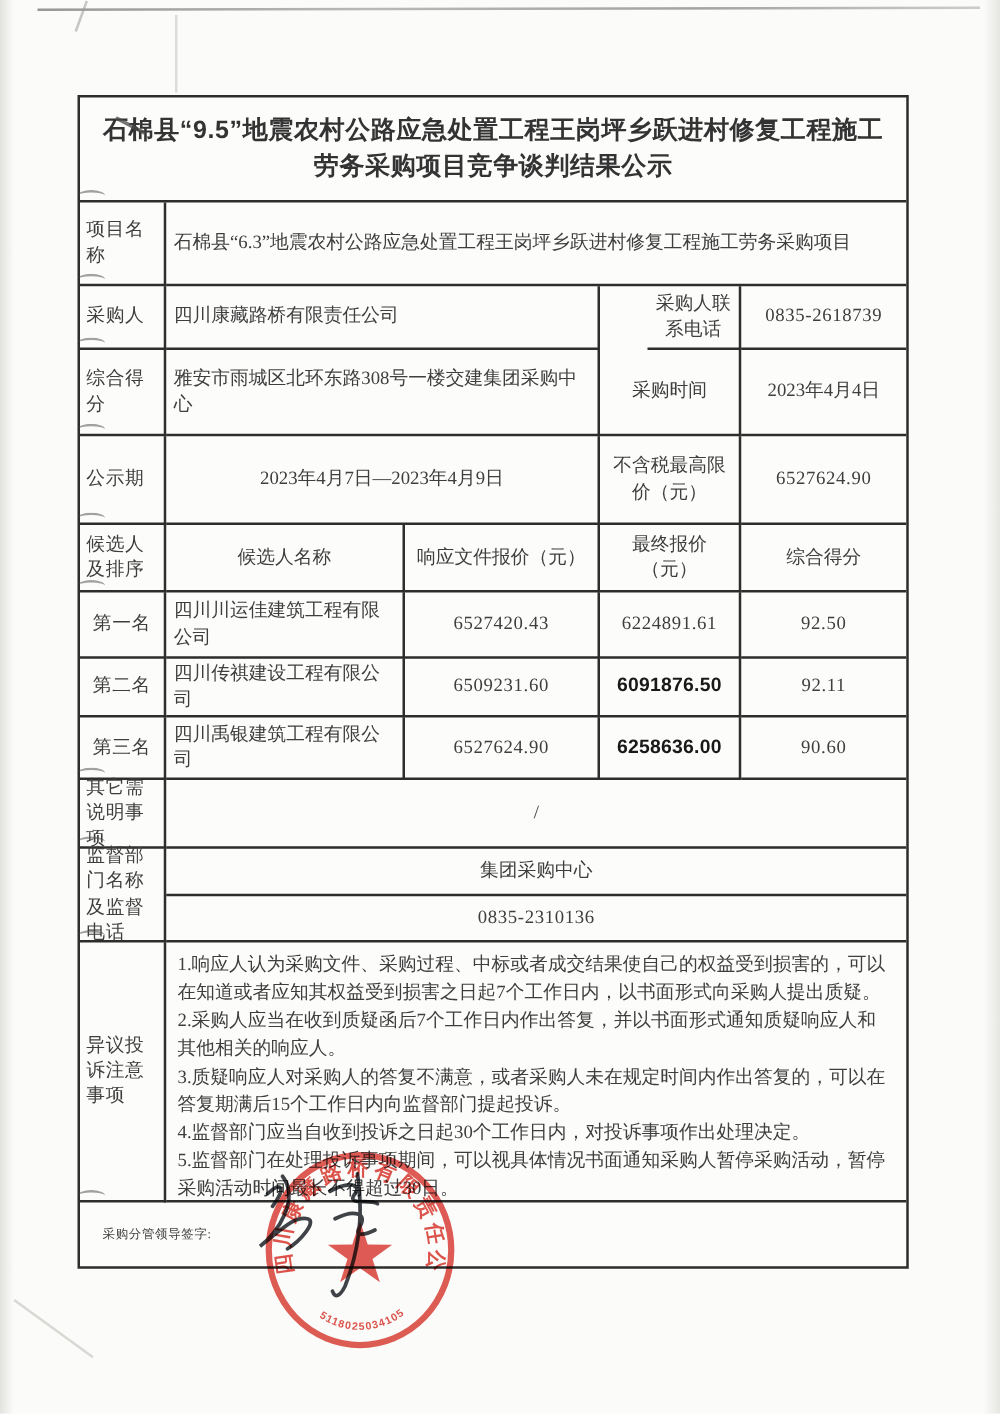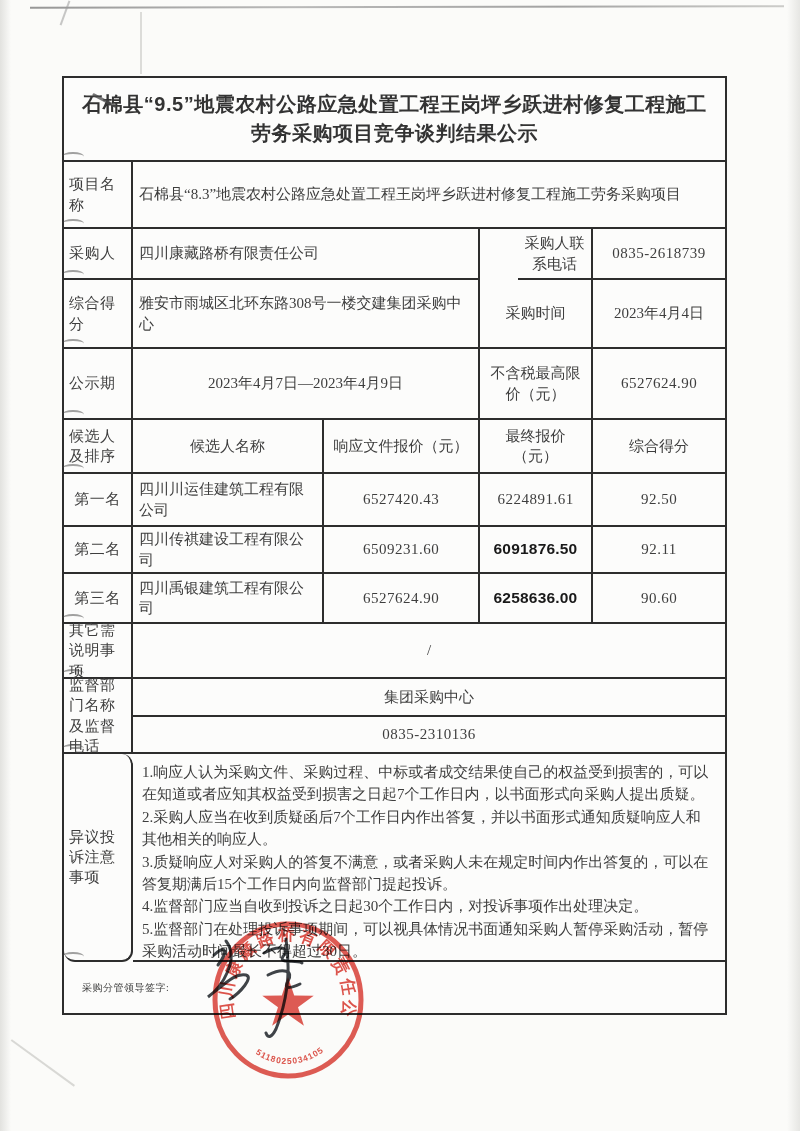--- a/index.html
+++ b/index.html
@@ -89,21 +89,21 @@
 <div class="bl-wrinkle"></div>
 
 <div class="doc-table">
 
   <div class="c nr title-cell" style="grid-row:1;grid-column:1/-1;">
     <span>石棉县“9.5”地震农村公路应急处置工程王岗坪乡跃进村修复工程施工</span>
     <span>劳务采购项目竞争谈判结果公示</span>
   </div>
 
   <div class="c left lbl" style="grid-row:2;grid-column:1;">项目名称</div>
-  <div class="c nr left" style="grid-row:2;grid-column:2/-1;">石棉县“8.3”地震农村公路应急处置工程王岗坪乡跃进村修复工程施工劳务采购项目</div>
+  <div class="c nr left" style="grid-row:2;grid-column:2/-1;">石棉县“6.3”地震农村公路应急处置工程王岗坪乡跃进村修复工程施工劳务采购项目</div>
 
   <div class="c left lbl" style="grid-row:3;grid-column:1;">采购人</div>
   <div class="c left" style="grid-row:3;grid-column:2/4;">四川康藏路桥有限责任公司</div>
   <div class="c center" style="grid-row:3;grid-column:4;margin-left:38px;">采购人联系电话</div>
   <div class="c nr center num" style="grid-row:3;grid-column:5;">0835-2618739</div>
 
   <div class="c left lbl" style="grid-row:4;grid-column:1;">综合得分</div>
   <div class="c left" style="grid-row:4;grid-column:2/4;">雅安市雨城区北环东路308号一楼交建集团采购中心</div>
   <div class="c center" style="grid-row:4;grid-column:4;">采购时间</div>
   <div class="c nr center" style="grid-row:4;grid-column:5;">2023年4月4日</div>
@@ -137,21 +137,21 @@
   <div class="c center bold-num" style="grid-row:9;grid-column:4;">6258636.00</div>
   <div class="c nr center num" style="grid-row:9;grid-column:5;">90.60</div>
 
   <div class="c left lbl" style="grid-row:10;grid-column:1;">其它需说明事项</div>
   <div class="c nr center" style="grid-row:10;grid-column:2/-1;">/</div>
 
   <div class="c left lbl" style="grid-row:11/13;grid-column:1;">监督部门名称及监督电话</div>
   <div class="c nr center" style="grid-row:11;grid-column:2/-1;">集团采购中心</div>
   <div class="c nr center num" style="grid-row:12;grid-column:2/-1;">0835-2310136</div>
 
-  <div class="c left lbl" style="grid-row:13;grid-column:1;border-radius:11px;">异议投诉注意事项</div>
+  <div class="c left lbl" style="grid-row:13;grid-column:1;">异议投诉注意事项</div>
   <div class="c nr objection-content" style="grid-row:13;grid-column:2/-1;">
     <p>1.响应人认为采购文件、采购过程、中标或者成交结果使自己的权益受到损害的，可以在知道或者应知其权益受到损害之日起7个工作日内，以书面形式向采购人提出质疑。</p>
     <p>2.采购人应当在收到质疑函后7个工作日内作出答复，并以书面形式通知质疑响应人和其他相关的响应人。</p>
     <p>3.质疑响应人对采购人的答复不满意，或者采购人未在规定时间内作出答复的，可以在答复期满后15个工作日内向监督部门提起投诉。</p>
     <p>4.监督部门应当自收到投诉之日起30个工作日内，对投诉事项作出处理决定。</p>
     <p>5.监督部门在处理投诉事项期间，可以视具体情况书面通知采购人暂停采购活动，暂停采购活动时间最长不得超过30日。</p>
   </div>
 
   <div class="c nr nb sig-cell" style="grid-row:14;grid-column:1/-1;">
     <span>采购分管领导签字:</span>

